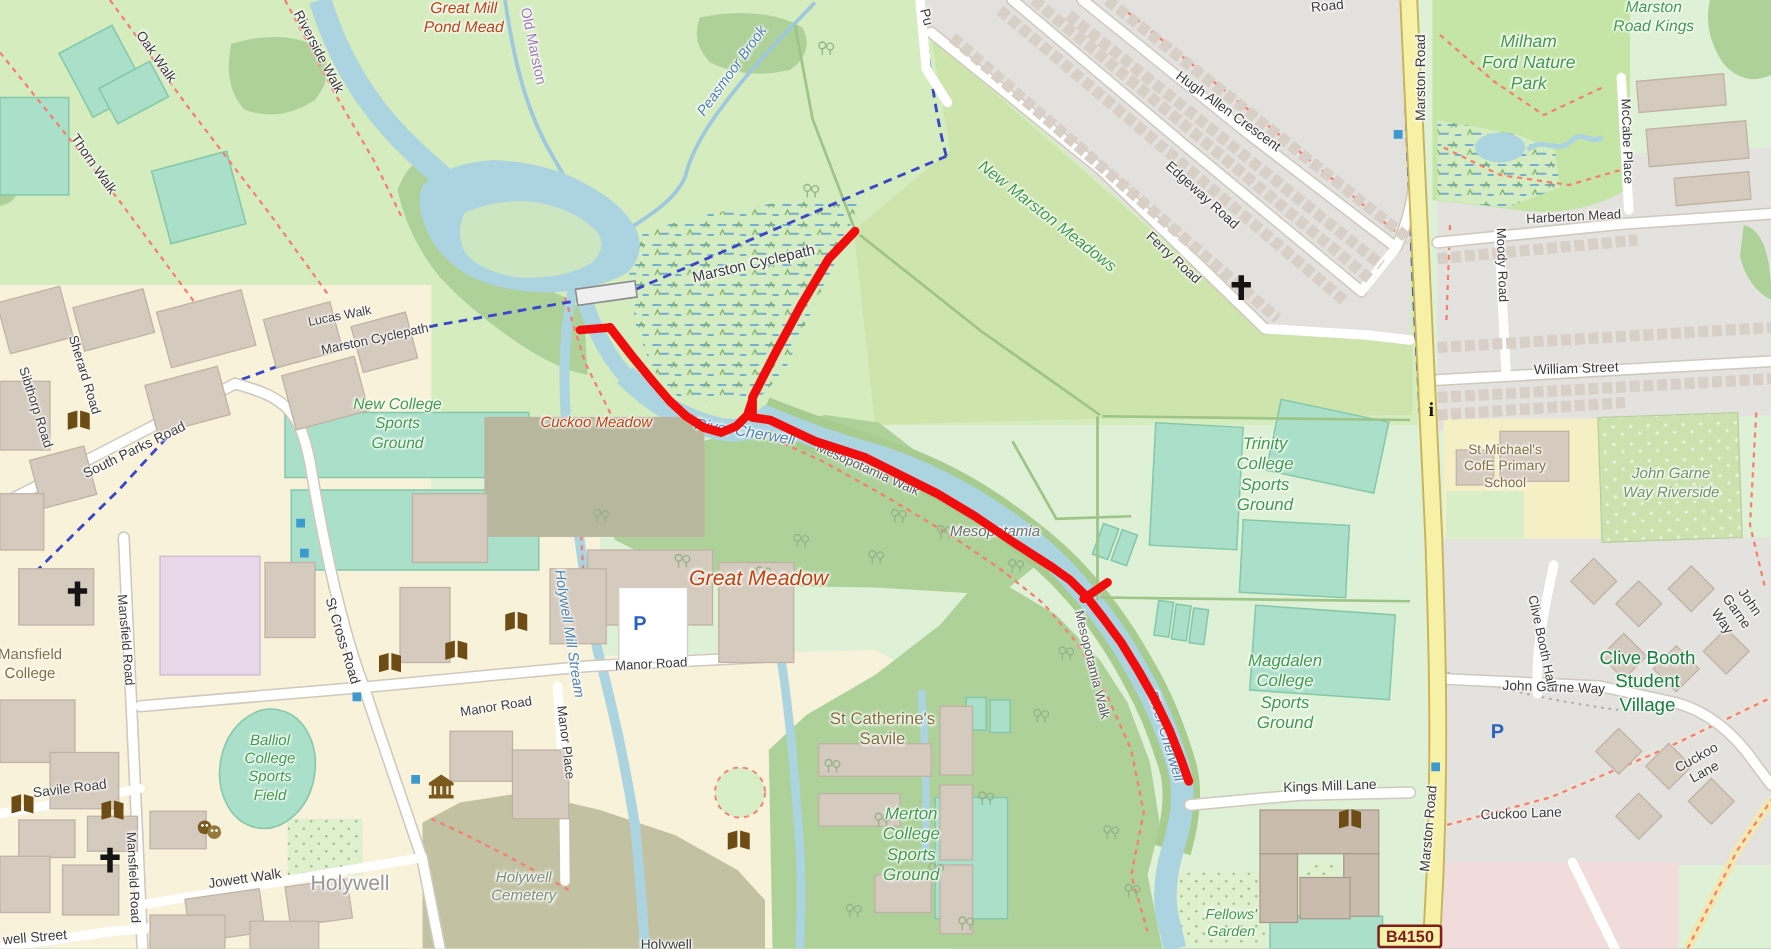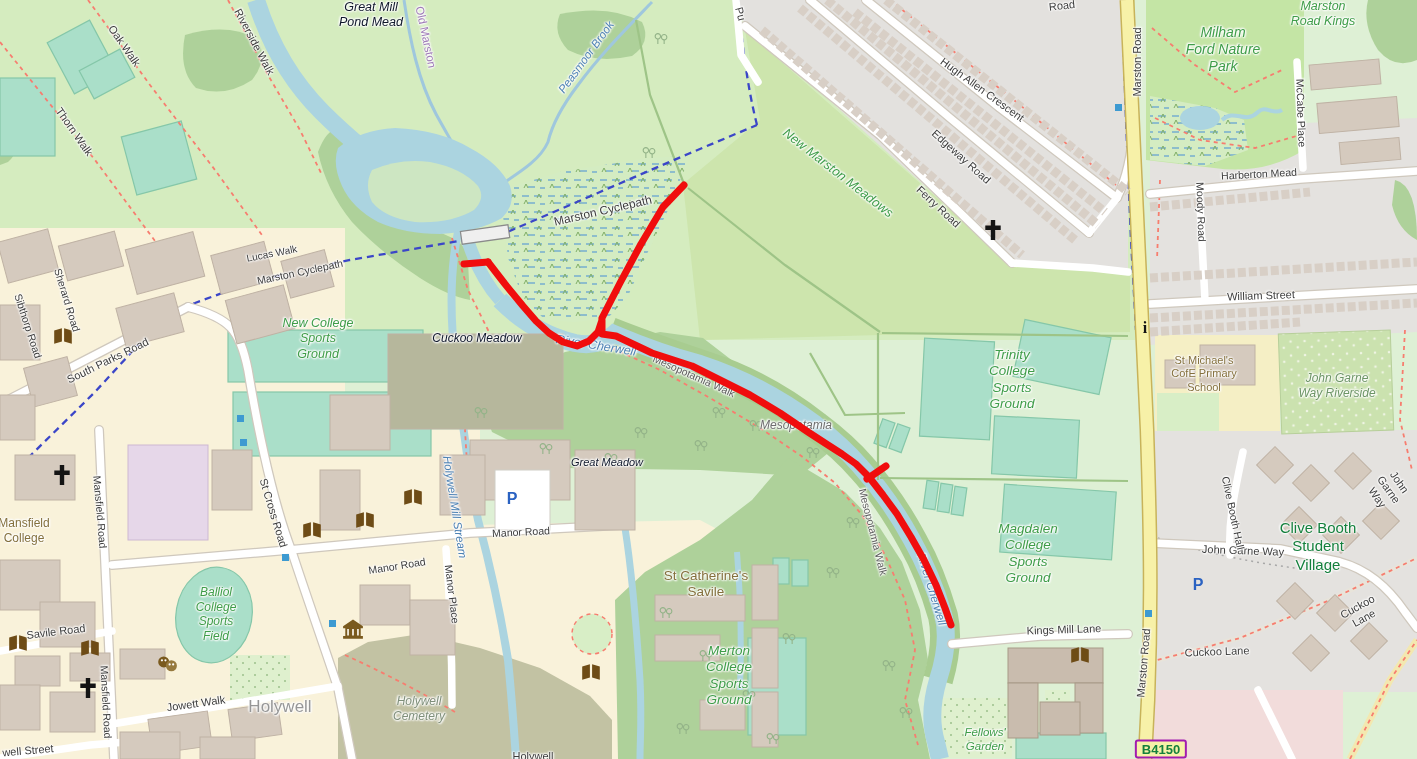--- a/index.html
+++ b/index.html
@@ -5,28 +5,28 @@
   html,body{margin:0;padding:0;background:#888;}
   #map{position:relative;width:1417px;height:759px;overflow:hidden;background:#def0d5;
        font-family:"Liberation Sans",sans-serif;}
   #map svg{position:absolute;left:0;top:0;}
   #overlay{pointer-events:none;}
   #labels{position:absolute;left:0;top:0;width:100%;height:100%;pointer-events:none;}
   .lbl{position:absolute;transform:translate(-50%,-50%) rotate(var(--r,0deg));
        font-size:11px;color:#3c3c3c;white-space:pre-line;text-align:center;line-height:1.22;
        text-shadow:0 0 2px #fff,0 0 2px #fff,0 0 3px #fff,1px 1px 2px #fff,-1px -1px 2px #fff;}
   .green{color:#3f9d49;font-style:italic;}
-  .graylbl{color:#0f172a;font-style:italic;}
+  .graylbl{color:#c2410c;font-style:italic;}
   .water-lbl{color:#4e82b4;font-style:italic;}
   .olive{color:#84703d;}
   .purple{color:#9f7bb8;}
   .place{color:#979797;font-style:normal;}
   .badge{position:absolute;transform:translate(-50%,-50%);background:#f7f1a8;
-         border:2px solid #a21caf;border-radius:3px;padding:0 5px;font-size:13px;
-         color:#15803d;font-weight:bold;margin-left:33px;}
+         border:2px solid #7f1d1d;border-radius:3px;padding:0 5px;font-size:13px;
+         color:#7f1d1d;font-weight:bold;}
   .brow{stroke:#d8cfc6;stroke-width:9;stroke-dasharray:8 3;fill:none;}
   .bldg{fill:#d5cabe;stroke:#bfb2a4;stroke-width:1;}
   .pitch{fill:#aadfc9;stroke:#85c7a9;stroke-width:1.2;}
   .redpath{stroke:#f77d6f;stroke-width:1.8;stroke-dasharray:4 4;fill:none;}
   .cycle{stroke:#3b46c8;stroke-width:2.3;stroke-dasharray:7 5;fill:none;}
   .hedge{stroke:#9ec487;stroke-width:2.2;fill:none;}
   .roadc{stroke:#cfc8bd;fill:none;stroke-linecap:round;stroke-linejoin:round;}
   .roadf{stroke:#ffffff;fill:none;stroke-linecap:round;stroke-linejoin:round;}
   .route-line{fill:none;stroke-width:7;stroke-linecap:round;stroke-linejoin:round;}
 </style>
@@ -429,21 +429,21 @@
 Sports
 Ground</div>
   <div class="lbl green" style="left:318px;top:339px;font-size:12.5px">New College
 Sports
 Ground</div>
   <div class="lbl green" style="left:216px;top:614px;font-size:12px">Balliol
 College
 Sports
 Field</div>
   <div class="lbl graylbl" style="left:477px;top:338px;font-size:12px">Cuckoo Meadow</div>
-  <div class="lbl graylbl" style="left:607px;top:463px;font-size:11px">Great Meadow</div>
+  <div class="lbl graylbl" style="left:607px;top:463px;font-size:17px">Great Meadow</div>
   <div class="lbl graylbl" style="left:796px;top:425px;font-size:12px;color:#6e6e6e">Mesopotamia</div>
   <div class="lbl water-lbl" style="left:596px;top:346px;--r:9deg;font-size:12.5px">River Cherwell</div>
   <div class="lbl water-lbl" style="left:932px;top:589px;--r:73deg;font-size:11.5px">River Cherwell</div>
   <div class="lbl" style="left:694px;top:376px;--r:24deg;font-size:10.5px;color:#5d5d5d">Mesopotamia Walk</div>
   <div class="lbl" style="left:873px;top:532px;--r:76deg;font-size:10.5px;color:#5d5d5d">Mesopotamia Walk</div>
   <div class="lbl water-lbl" style="left:455px;top:507px;--r:81deg;font-size:11.5px">Holywell Mill Stream</div>
   <div class="lbl olive" style="left:706px;top:584px;font-size:13.5px">St Catherine's
 Savile</div>
   <div class="lbl olive" style="left:24px;top:531px;font-size:12px">Mansfield
 College</div>

